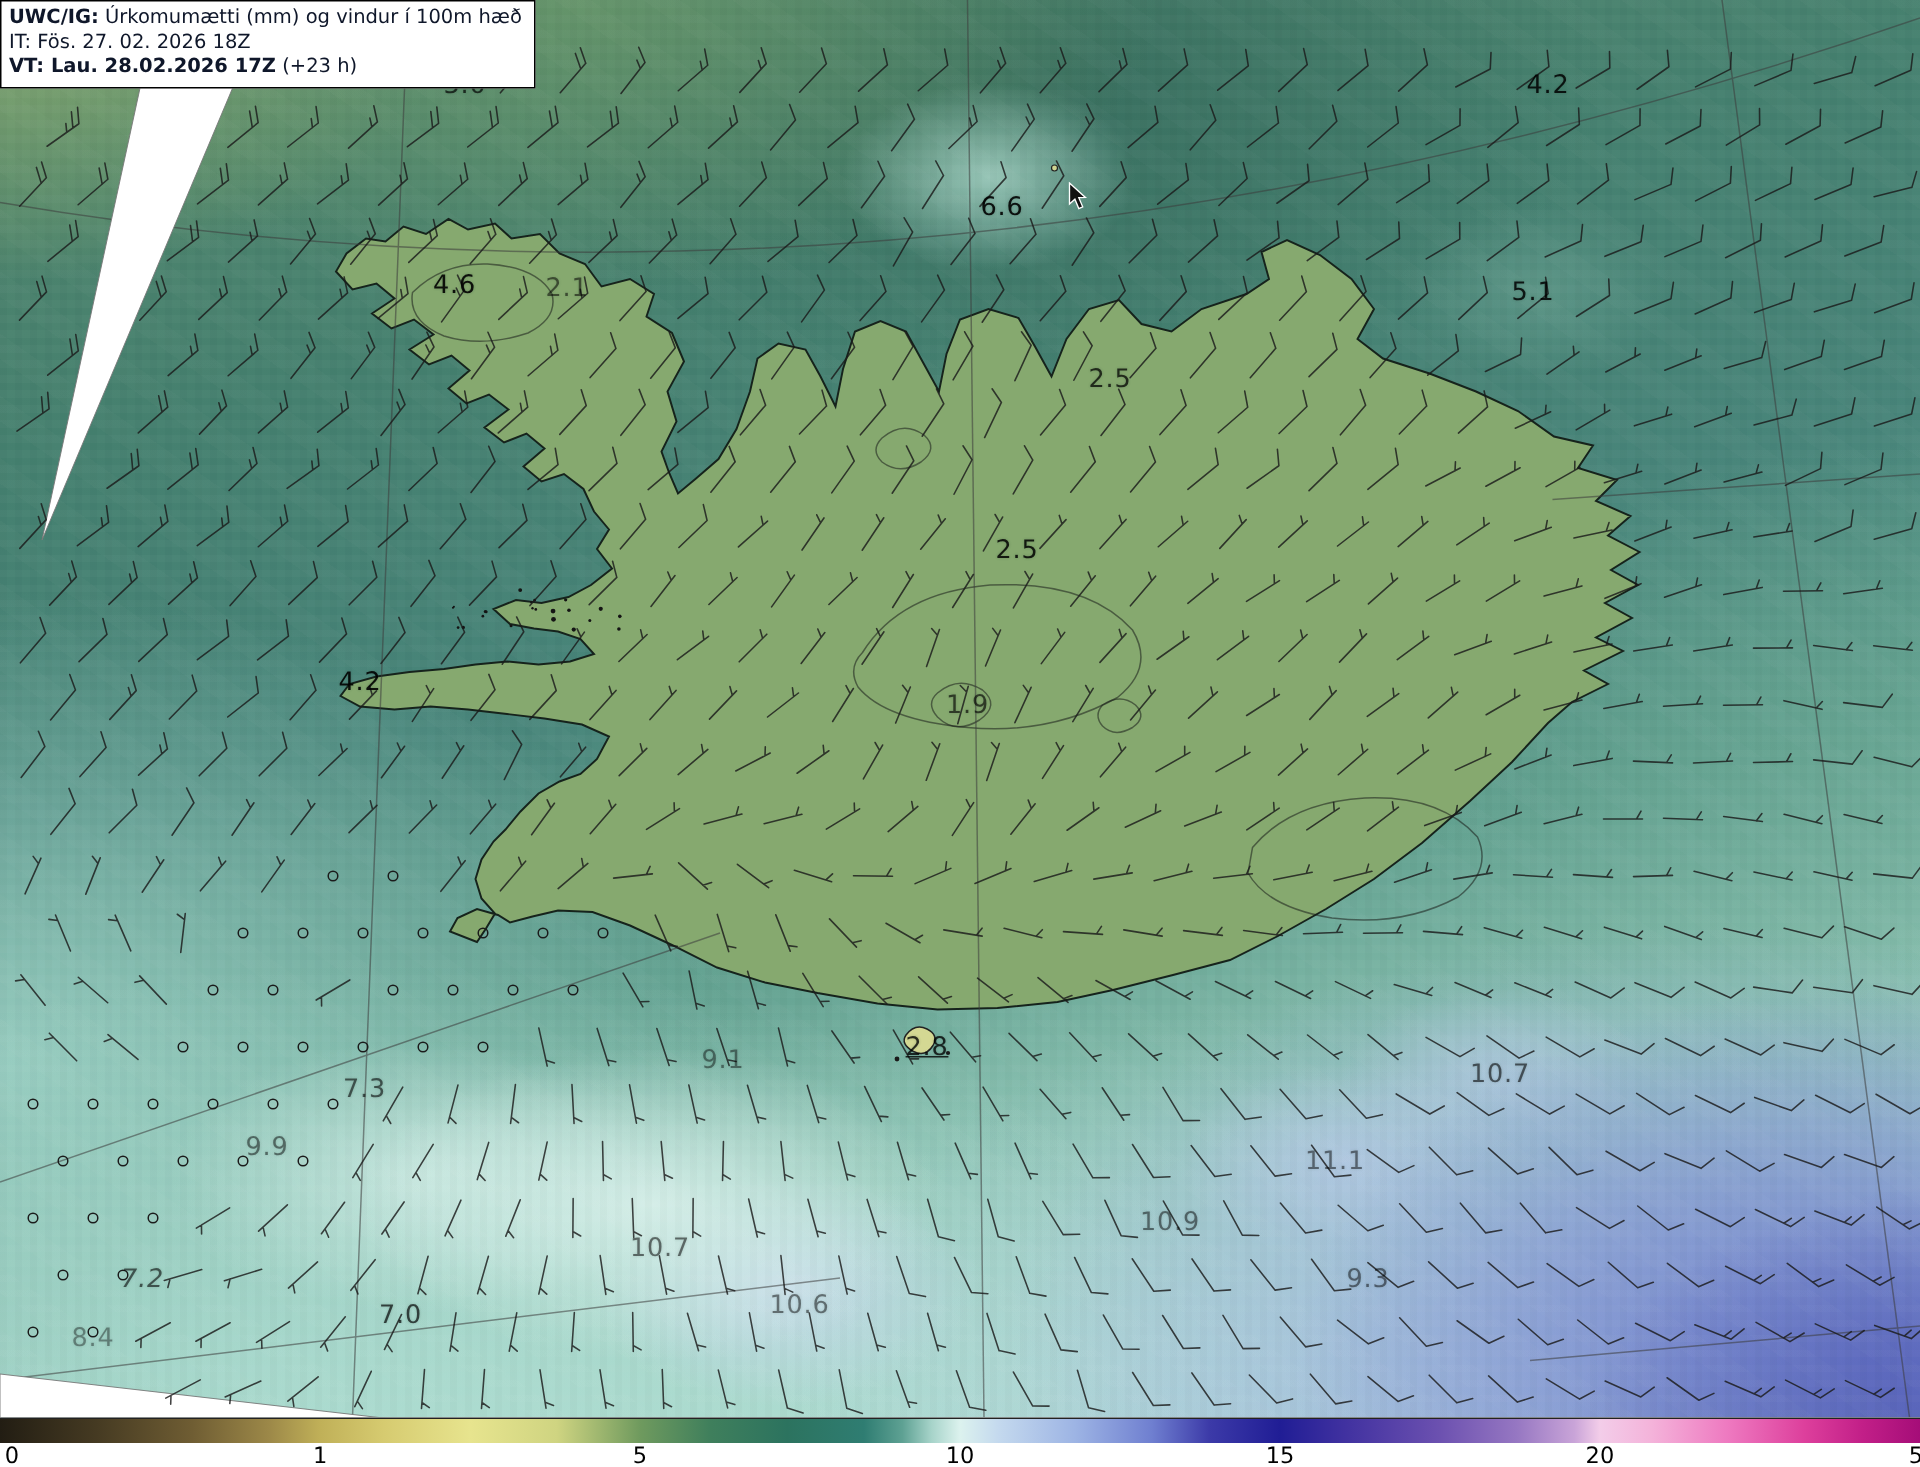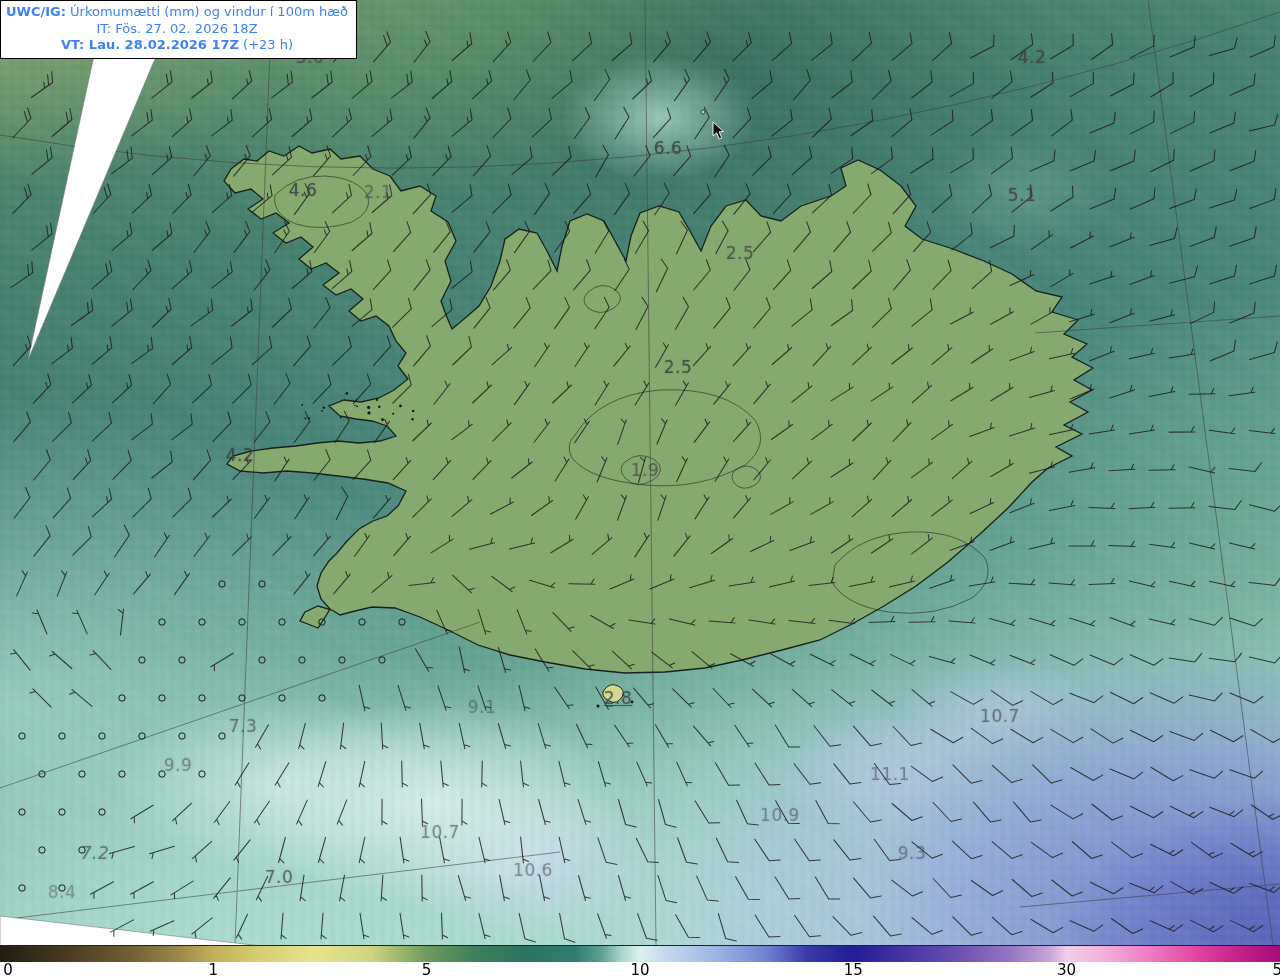--- a/index.html
+++ b/index.html
@@ -29,25 +29,25 @@
       radial-gradient(520px 300px at 55% 6%, rgba(52,106,92,.8), rgba(52,106,92,0) 70%),
       linear-gradient(168deg,#54876b 0%,#45806f 25%,#48857a 45%,#62a190 62%,#8ec4b4 76%,#aedacd 88%,#b9e0d6 100%);
   }
   .texture{position:absolute;inset:0;opacity:.5;pointer-events:none;
     background-image:
       repeating-linear-gradient(0deg, rgba(255,255,255,.045) 0 5px, rgba(0,0,0,0) 5px 10px),
       repeating-linear-gradient(90deg, rgba(0,0,0,.035) 0 5px, rgba(0,0,0,0) 5px 10px),
       repeating-linear-gradient(35deg, rgba(255,255,255,.035) 0 14px, rgba(0,0,0,0) 14px 34px);}
   .overlay{position:absolute;left:0;top:0;}
   
-  .vlabel{position:absolute;transform:translate(-50%,-50%);font-size:17px;color:#404040;
+  .vlabel{position:absolute;transform:translate(-50%,-50%);font-size:17px;color:#000000;
           letter-spacing:.5px;text-shadow:0 0 2px rgba(30,60,50,.35);white-space:nowrap;}
   
   .titlebox{position:absolute;left:0;top:0;background:#ffffff;border:1px solid #000;
-            padding:3px 8px 4px 5px;font-size:13px;line-height:16.5px;color:#3b82f6;z-index:30;text-align:center;}
+            padding:3px 8px 4px 5px;font-size:13px;line-height:16.5px;color:#0f172a;z-index:30;}
   .titlebox b{font-weight:bold;}
   
   .colorbar{position:absolute;left:0;top:945px;width:1280px;height:33px;background:#fff;}
   .cbar{position:absolute;left:0;top:0;width:1280px;height:16px;border-top:1px solid #222;}
   .cbticks{position:absolute;left:0;top:16px;width:1280px;height:17px;}
   .cbtick{position:absolute;top:0;transform:translateX(-50%);font-size:15px;color:#000;}
   
   .cursor{position:absolute;z-index:40;pointer-events:none;}
 </style>
 </head>
@@ -177,38 +177,38 @@
         <circle cx="102" cy="812" r="3.2" fill="none" stroke="#1b1b1b" stroke-width="1"></circle>
         <circle cx="42" cy="850" r="3.2" fill="none" stroke="#1b1b1b" stroke-width="1"></circle>
         <circle cx="82" cy="850" r="3.2" fill="none" stroke="#1b1b1b" stroke-width="1"></circle>
         <circle cx="22" cy="888" r="3.2" fill="none" stroke="#1b1b1b" stroke-width="1"></circle>
         <circle cx="62" cy="888" r="3.2" fill="none" stroke="#1b1b1b" stroke-width="1"></circle>
       </svg>
 
     <div id="maplabels">
         <span class="vlabel" style="left: 310px; top: 57px; opacity: 0.7;">3.0</span>
         <span class="vlabel" style="left: 1032px; top: 57px; opacity: 0.85;">4.2</span>
-        <span class="vlabel" style="left: 668px; top: 148px; opacity: 0.9;">6.6</span>
+        <span class="vlabel" style="left: 668px; top: 138px; opacity: 0.9;">6.6</span>
         <span class="vlabel" style="left: 303px; top: 190px; opacity: 0.9;">4.6</span>
         <span class="vlabel" style="left: 378px; top: 192px; opacity: 0.55;">2.1</span>
         <span class="vlabel" style="left: 1022px; top: 195px; opacity: 0.85;">5.1</span>
         <span class="vlabel" style="left: 740px; top: 253px; opacity: 0.75;">2.5</span>
         <span class="vlabel" style="left: 678px; top: 367px; opacity: 0.85;">2.5</span>
         <span class="vlabel" style="left: 240px; top: 455px; opacity: 0.9;">4.2</span>
         <span class="vlabel" style="left: 645px; top: 470px; opacity: 0.65;">1.9</span>
         <span class="vlabel" style="left: 618px; top: 698px; opacity: 0.8; text-decoration: underline;">2.8</span>
         <span class="vlabel" style="left: 482px; top: 707px; opacity: 0.45;">9.1</span>
         <span class="vlabel" style="left: 243px; top: 726px; opacity: 0.6;">7.3</span>
         <span class="vlabel" style="left: 155px; top: 765px; opacity: 0.5; margin-left: 23px;">9.9</span>
         <span class="vlabel" style="left: 1000px; top: 716px; opacity: 0.6;">10.7</span>
         <span class="vlabel" style="left: 890px; top: 774px; opacity: 0.5;">11.1</span>
         <span class="vlabel" style="left: 780px; top: 815px; opacity: 0.5;">10.9</span>
         <span class="vlabel" style="left: 95px; top: 853px; opacity: 0.6; font-style: italic;">7.2</span>
         <span class="vlabel" style="left: 912px; top: 853px; opacity: 0.5;">9.3</span>
-        <span class="vlabel" style="left: 267px; top: 877px; opacity: 0.7; margin-left: 12px;">7.0</span>
+        <span class="vlabel" style="left: 267px; top: 877px; opacity: 0.7;">7.0</span>
         <span class="vlabel" style="left: 440px; top: 832px; opacity: 0.55;">10.7</span>
         <span class="vlabel" style="left: 533px; top: 870px; opacity: 0.5;">10.6</span>
         <span class="vlabel" style="left: 25px; top: 892px; opacity: 0.4; margin-left: 37px;">8.4</span>
       </div>
 
     <svg class="cursor" id="cursor" width="14" height="20" viewBox="0 0 14 20" style="left: 712px; top: 121px;">
       <polygon points="1,1 1,15 4.6,11.8 7.2,18 9.8,16.9 7.2,10.8 11.6,10.6" fill="#111" stroke="#fff" stroke-width="0.9"></polygon>
     </svg>
 
     <div class="titlebox">
@@ -219,17 +219,17 @@
   </div>
 
   <div class="colorbar">
     <div class="cbar" id="cbar" style="background: linear-gradient(to right, rgb(34, 29, 19) 0%, rgb(69, 58, 34) 5%, rgb(111, 93, 51) 10%, rgb(156, 136, 72) 14%, rgb(192, 176, 88) 16.67%, rgb(214, 203, 112) 20%, rgb(231, 228, 142) 24.5%, rgb(207, 212, 129) 29%, rgb(111, 154, 94) 33.33%, rgb(63, 127, 92) 37%, rgb(44, 115, 95) 41%, rgb(47, 125, 114) 45%, rgb(94, 161, 147) 47%, rgb(166, 211, 201) 48.5%, rgb(220, 242, 238) 50%, rgb(196, 217, 238) 52%, rgb(157, 180, 228) 56%, rgb(111, 127, 208) 60%, rgb(60, 58, 168) 63%, rgb(32, 29, 149) 66.67%, rgb(64, 49, 160) 70%, rgb(108, 81, 176) 75%, rgb(150, 119, 194) 79%, rgb(201, 164, 216) 82%, rgb(243, 205, 233) 83.33%, rgb(244, 179, 218) 86%, rgb(238, 121, 192) 90%, rgb(221, 63, 156) 94%, rgb(194, 31, 136) 97%, rgb(165, 13, 120) 100%);"></div>
     <div class="cbticks" id="cbticks">
         <span class="cbtick" style="left: 8px;">0</span>
         <span class="cbtick" style="left: 213.376px;">1</span>
         <span class="cbtick" style="left: 426.624px;">5</span>
         <span class="cbtick" style="left: 640px;">10</span>
         <span class="cbtick" style="left: 853.376px;">15</span>
-        <span class="cbtick" style="left: 1066.62px;">30</span>
+        <span class="cbtick" style="left: 1066.62px;">20</span>
         <span class="cbtick" style="left: 1266px; margin-left: 16px;">50</span>
       </div>
   </div>
 </div>
 
 </body></html>

